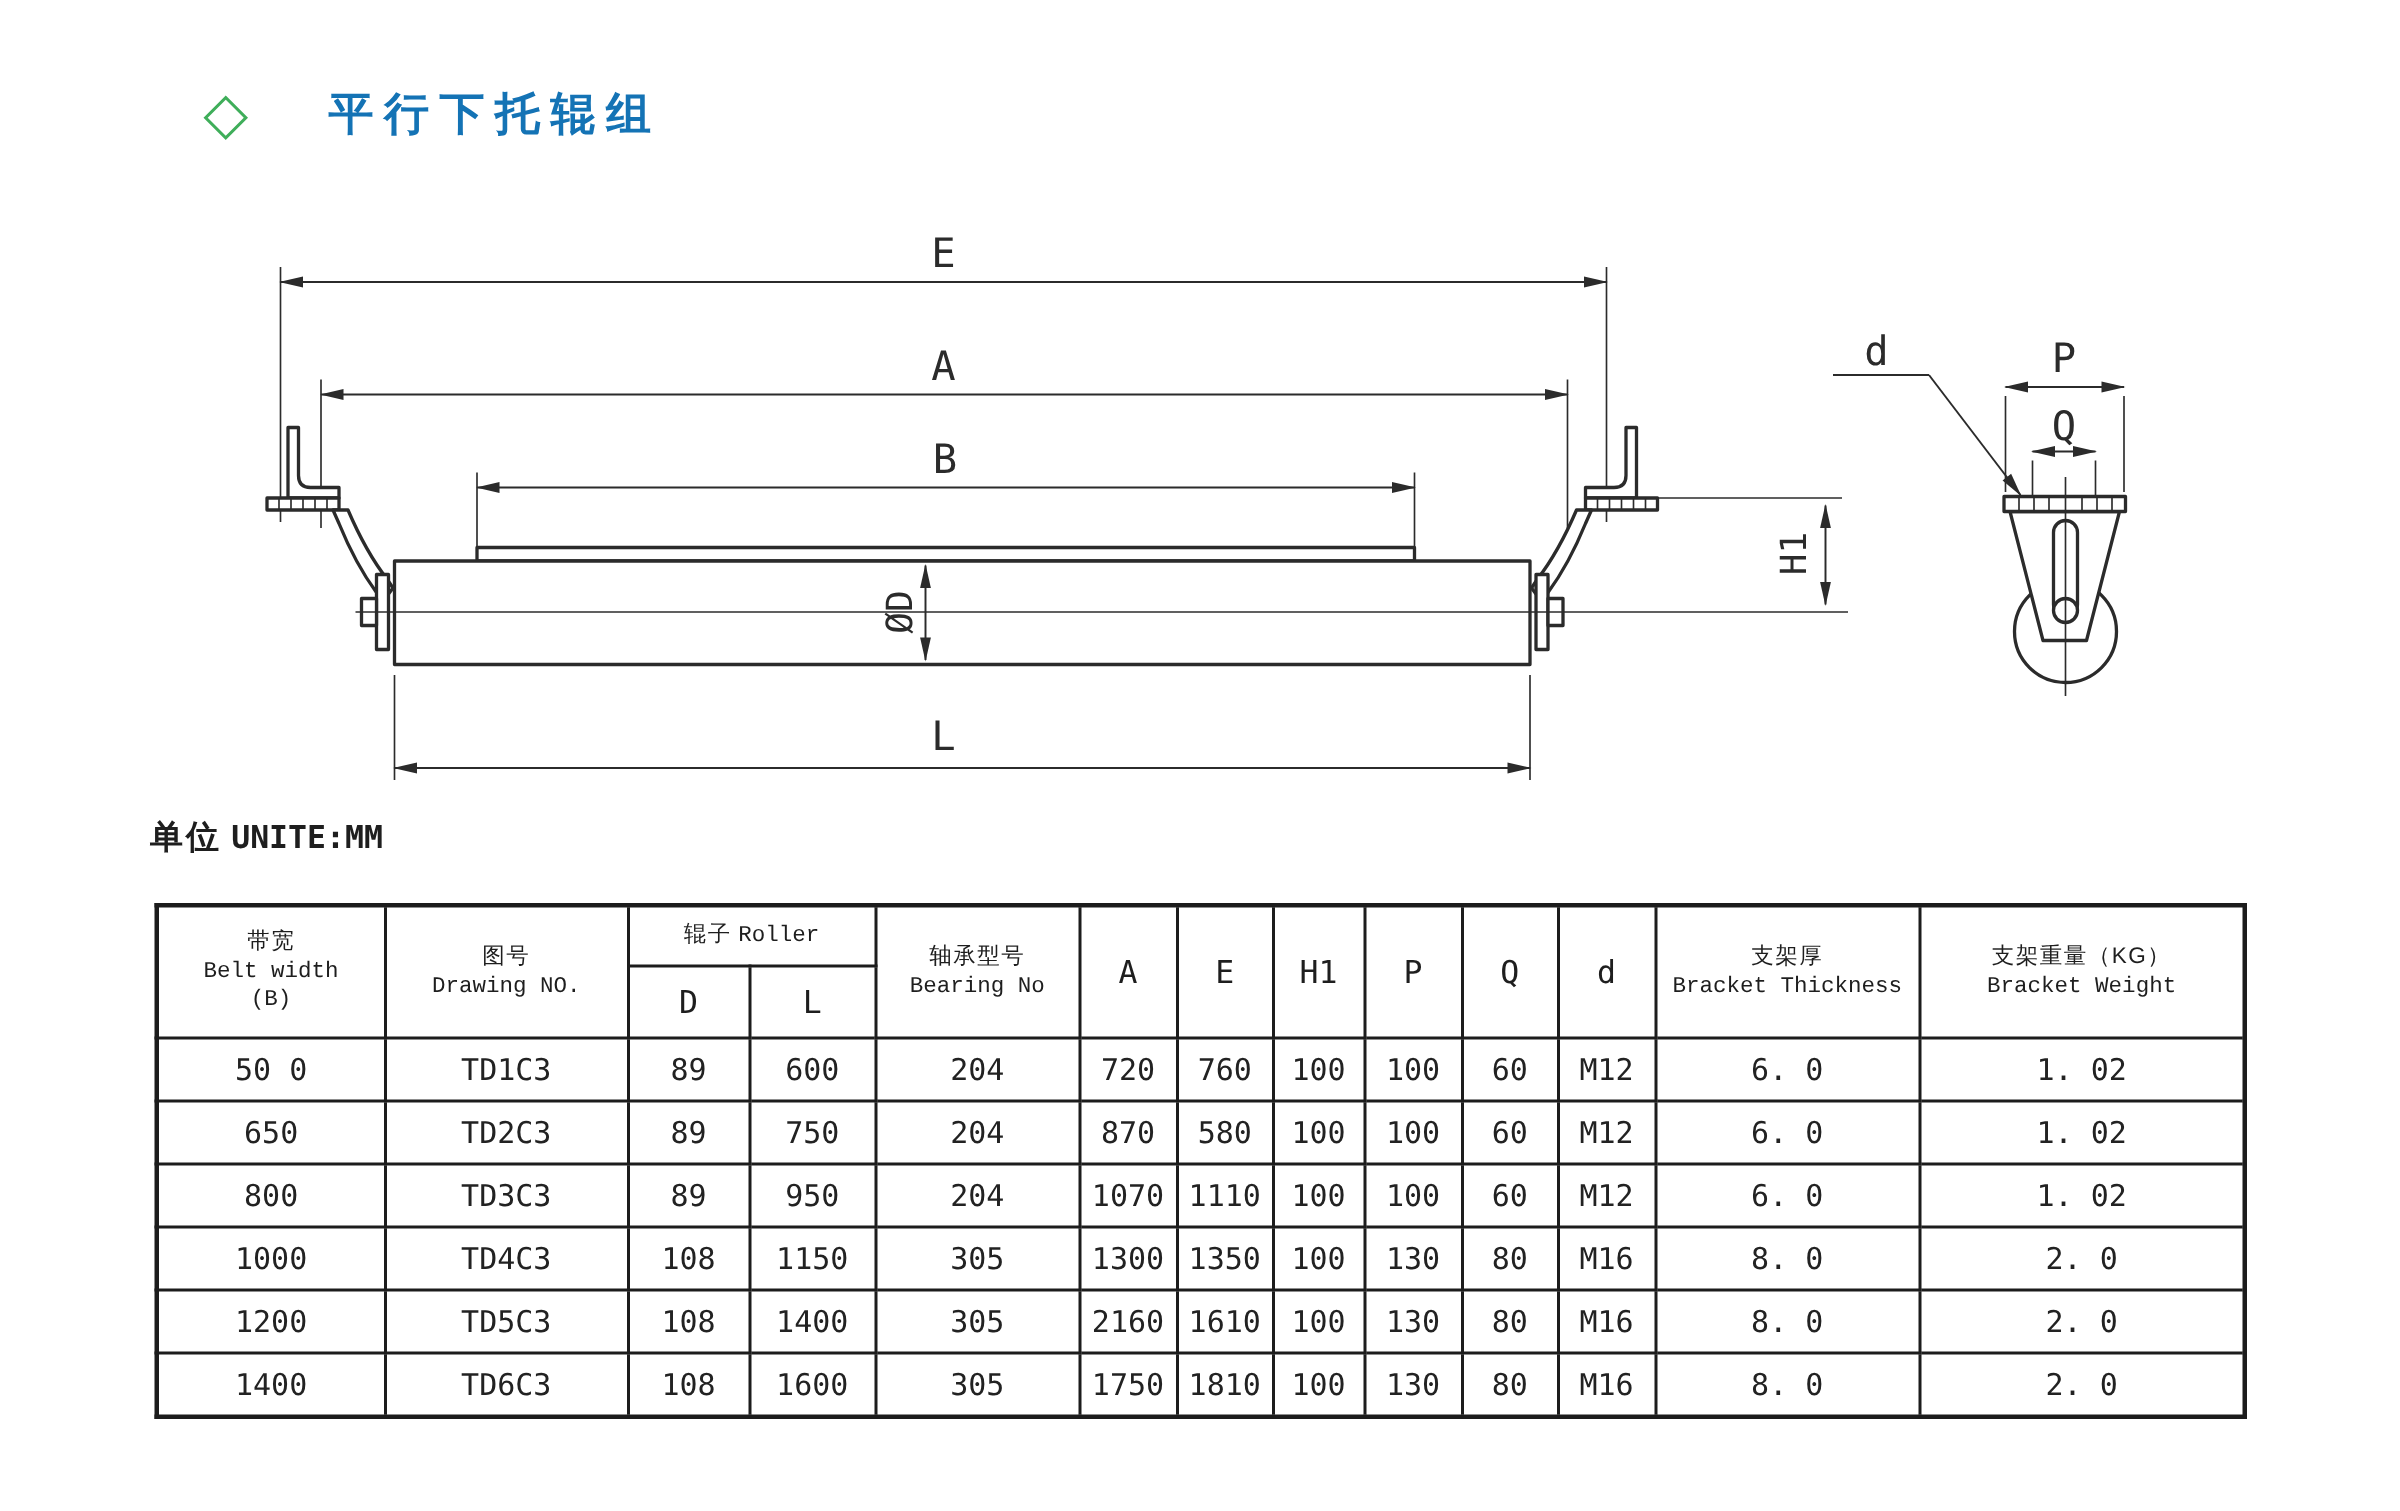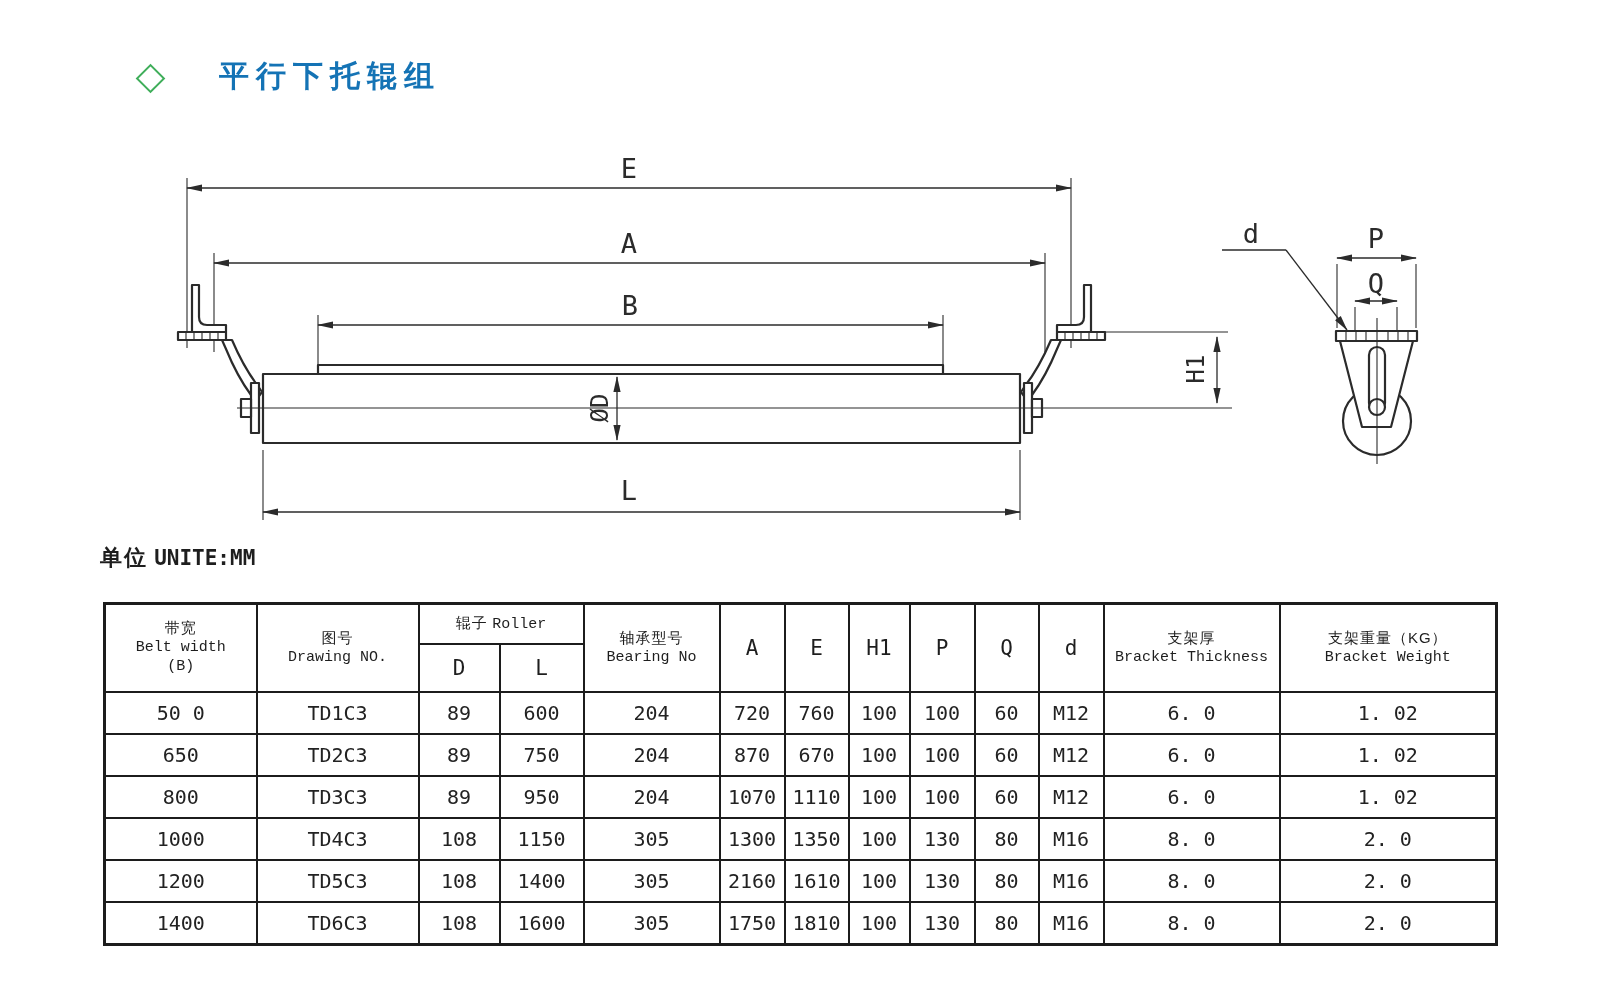--- a/index.html
+++ b/index.html
@@ -232,21 +232,21 @@
         <td>6. 0</td>
         <td>1. 02</td>
   </tr>
   <tr class="dr">
     <td>650</td>
         <td>TD2C3</td>
         <td>89</td>
         <td>750</td>
         <td>204</td>
         <td>870</td>
-        <td>670</td>
+        <td>580</td>
         <td>100</td>
         <td>100</td>
         <td>60</td>
         <td>M12</td>
         <td>6. 0</td>
         <td>1. 02</td>
   </tr>
   <tr class="dr">
     <td>800</td>
         <td>TD3C3</td>

